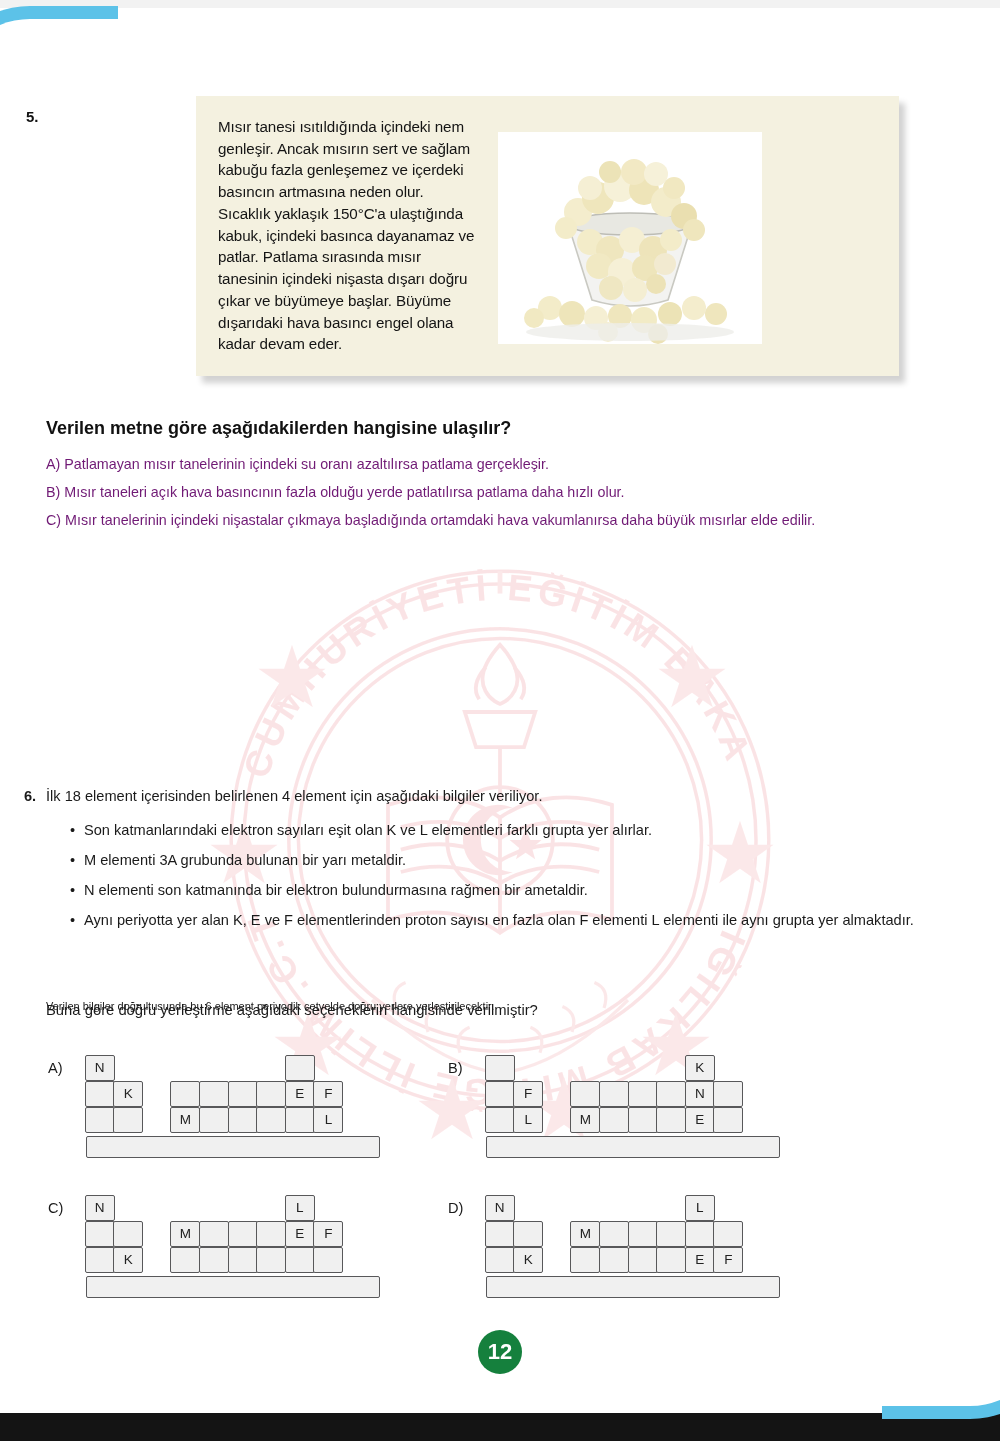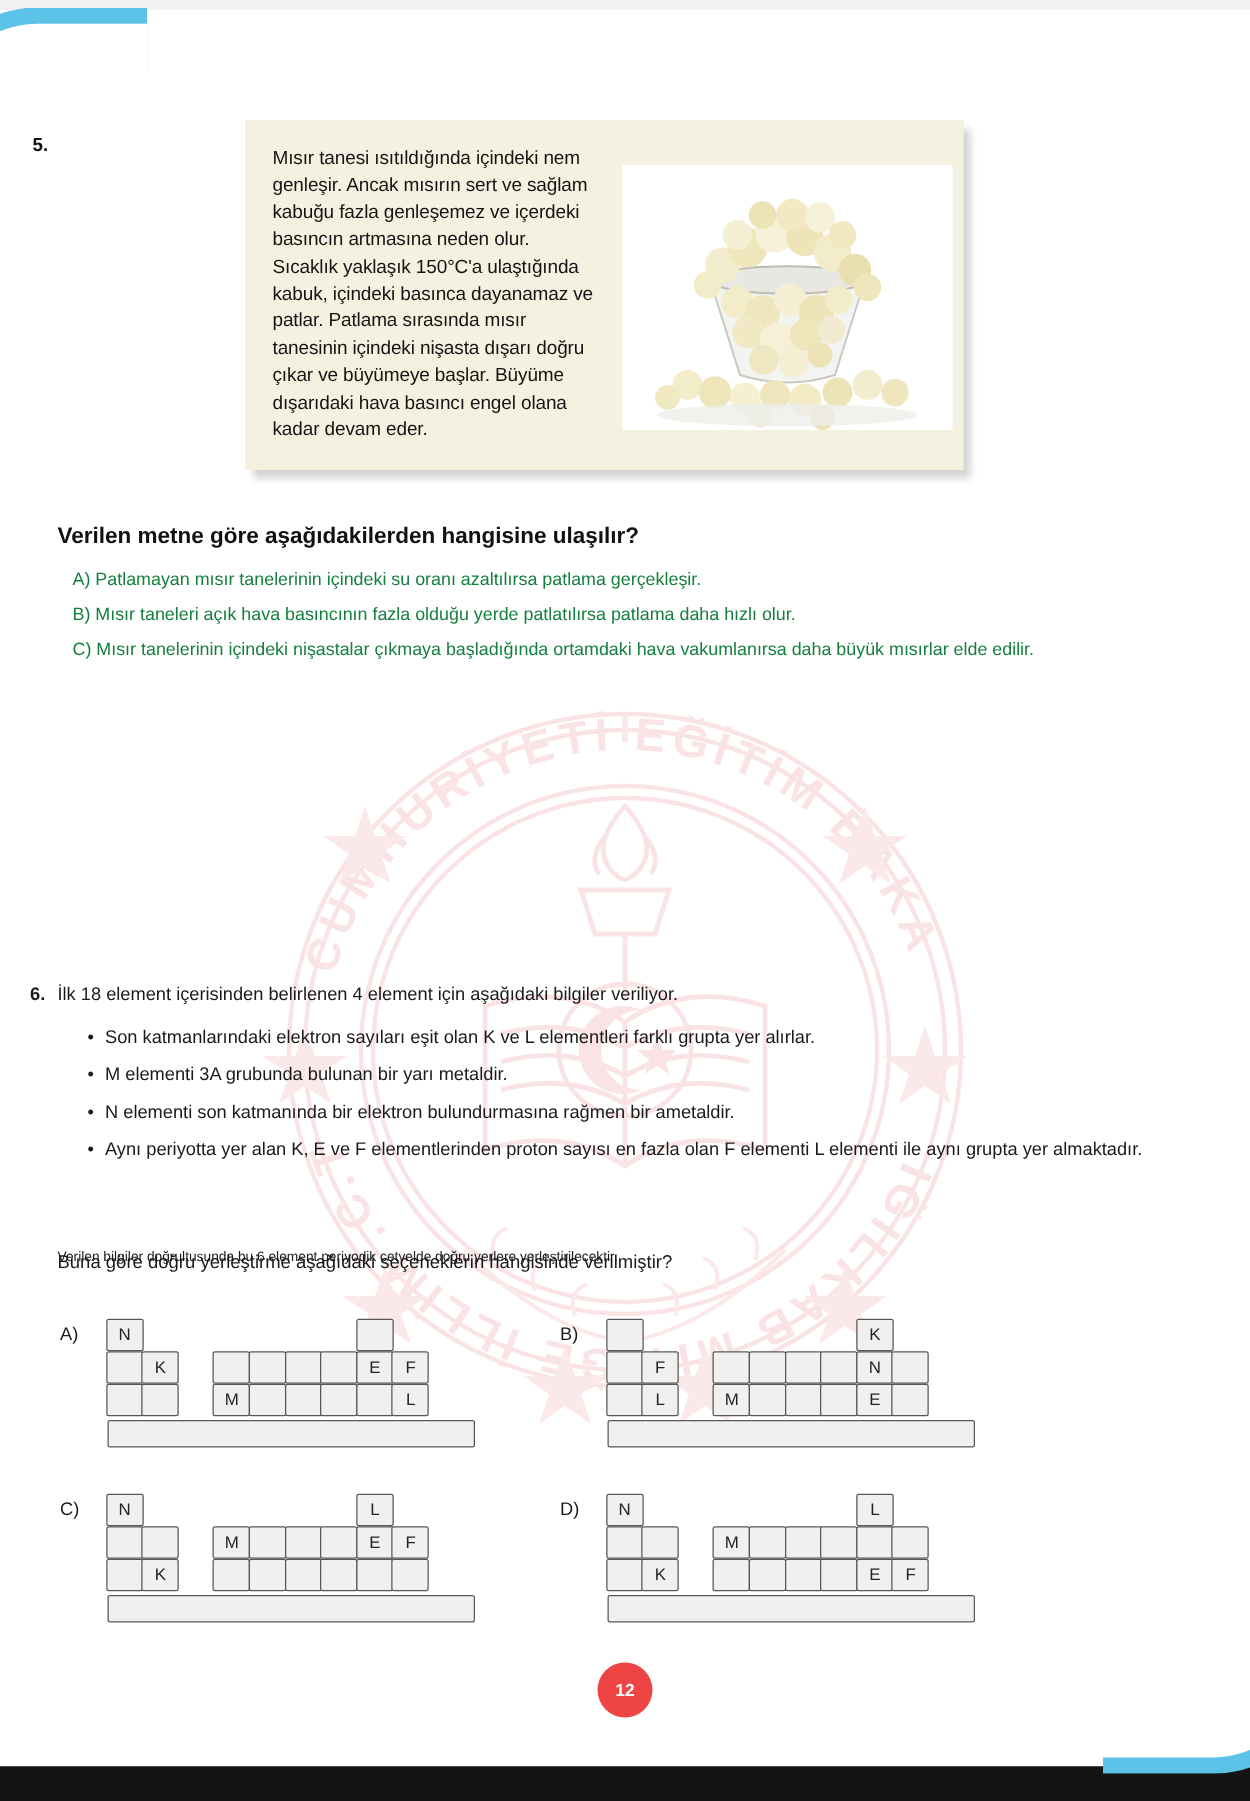--- a/index.html
+++ b/index.html
@@ -51,42 +51,42 @@
 
   
   .content{position:absolute;left:0;top:0;width:1000px;height:1441px;}
 
   .qnum{
     position:absolute;font-weight:bold;font-size:15px;color:#111;
   }
 
   
   .infobox{
-    position:absolute;left:196px;top:96px;width:575px;height:280px;
+    position:absolute;left:196px;top:96px;width:703px;height:280px;
     background:#f4f1e0;
     box-shadow:6px 7px 6px rgba(0,0,0,0.18);
     box-sizing:border-box;
   }
   .infobox-text{
     position:absolute;left:22px;top:20px;width:262px;
     font-size:15.2px;line-height:1.43;color:#141414;
     letter-spacing:-0.1px;
   }
   .infobox-photo{
     position:absolute;left:302px;top:36px;width:264px;height:212px;
     background:#ffffff;
     overflow:hidden;
   }
   .infobox-photo svg{display:block;width:100%;height:100%;}
 
   .q-stem{
     position:absolute;font-weight:bold;font-size:18px;color:#111;
   }
   .opt-line{
-    position:absolute;font-size:14.3px;color:#15803d;white-space:nowrap;margin-left:12px;
+    position:absolute;font-size:14.3px;color:#701a75;white-space:nowrap;
   }
 
   
   .q6num{position:absolute;left:24px;top:788px;font-weight:bold;font-size:14.6px;}
   .q6-intro{position:absolute;left:46px;top:788px;font-size:14.6px;}
   .q6-bullets{position:absolute;left:70px;top:820px;width:930px;}
   .q6-bullet{
     position:relative;font-size:14.6px;line-height:1.5;margin-bottom:8px;
     padding-left:14px;
   }
@@ -448,17 +448,17 @@
             <div class="cell"></div>
             <div class="cell"></div>
             <div class="cell">E</div>
             <div class="cell">F</div>
           </div>
           <div class="pt-foot"></div>
         </div>
       </div>
 
     <div style="position:absolute;left:478px;top:1330px;width:44px;height:44px;border-radius:50%;
-                background:#ef4444;display:flex;align-items:center;justify-content:center;
-                color:#ffffff;font-weight:bold;font-size:14px;">12</div>
+                background:#15803d;display:flex;align-items:center;justify-content:center;
+                color:#ffffff;font-weight:bold;font-size:22px;">12</div>
 
   </div>
 </div>
 
 </body></html>

